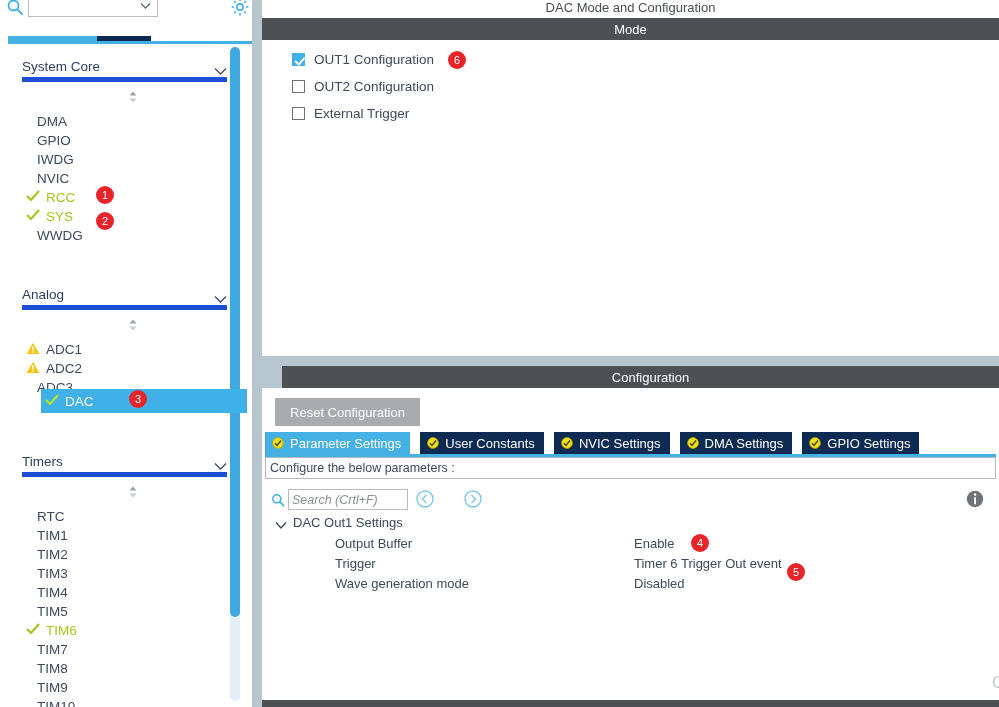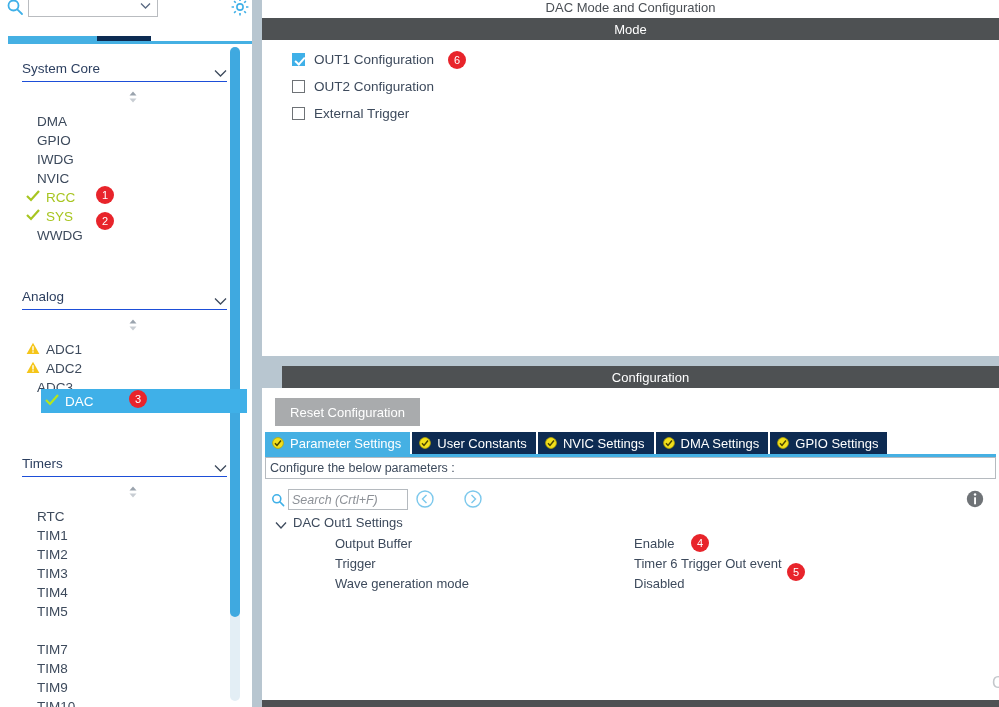--- a/index.html
+++ b/index.html
@@ -94,21 +94,21 @@
   .side-outer-track {
     position: absolute; left: 240px; top: 44px;
     width: 12px; height: 663px;
     background: #b8c6d0;
   }
 
   .group-header {
     position: absolute;
     left: 14px; width: 205px; height: 26px;
     display: flex; align-items: center; justify-content: space-between;
-    border-bottom: 1px solid #1d4ed8;
+    border-bottom: 5px solid #1d4ed8;
     cursor: pointer;
   }
   .group-header .gh-label {
     font-size: 13.5px; color: #2c3f60;
   }
   .group-chevron { width: 13px; height: 9px; }
 
   .spinner-ctl {
     position: absolute;
     left: 118px;
@@ -210,21 +210,21 @@
     position: absolute; left: 3px; top: 44px;
     display: flex; height: 22px;
   }
   .cfg-tab {
     height: 22px;
     display: flex; align-items: center;
     padding: 0 9px 0 7px;
     font-size: 13px;
     color: #ffffff;
     background: #0d2b52;
-    margin-right: 2px;
+    margin-right: 10px;
     cursor: pointer;
     white-space: nowrap;
   }
   .cfg-tab.active { background: #45b0e3; }
   .tab-dot {
     width: 12px; height: 12px;
     margin-right: 6px;
     flex: 0 0 12px;
   }
   .tabs-underline {
@@ -485,20 +485,28 @@
       </div>
       <div class="item-row" style="top:520px">
         <span class="nm">TIM3</span>
       </div>
       <div class="item-row" style="top:539px">
         <span class="nm">TIM4</span>
       </div>
       <div class="item-row" style="top:558px">
         <span class="nm">TIM5</span>
       </div>
+      <div class="item-row ok" style="top:577px">
+        <span class="chk">
+          <svg width="14" height="12" viewBox="0 0 14 12">
+            <polyline points="1,6 5,10 13,1" fill="none" stroke="#a7c520" stroke-width="2.2"></polyline>
+          </svg>
+        </span>
+        <span class="nm">TIM6</span>
+      </div>
       <div class="item-row" style="top:596px">
         <span class="nm">TIM7</span>
       </div>
       <div class="item-row" style="top:615px">
         <span class="nm">TIM8</span>
       </div>
       <div class="item-row" style="top:634px">
         <span class="nm">TIM9</span>
       </div>
       <div class="item-row" style="top:653px">

